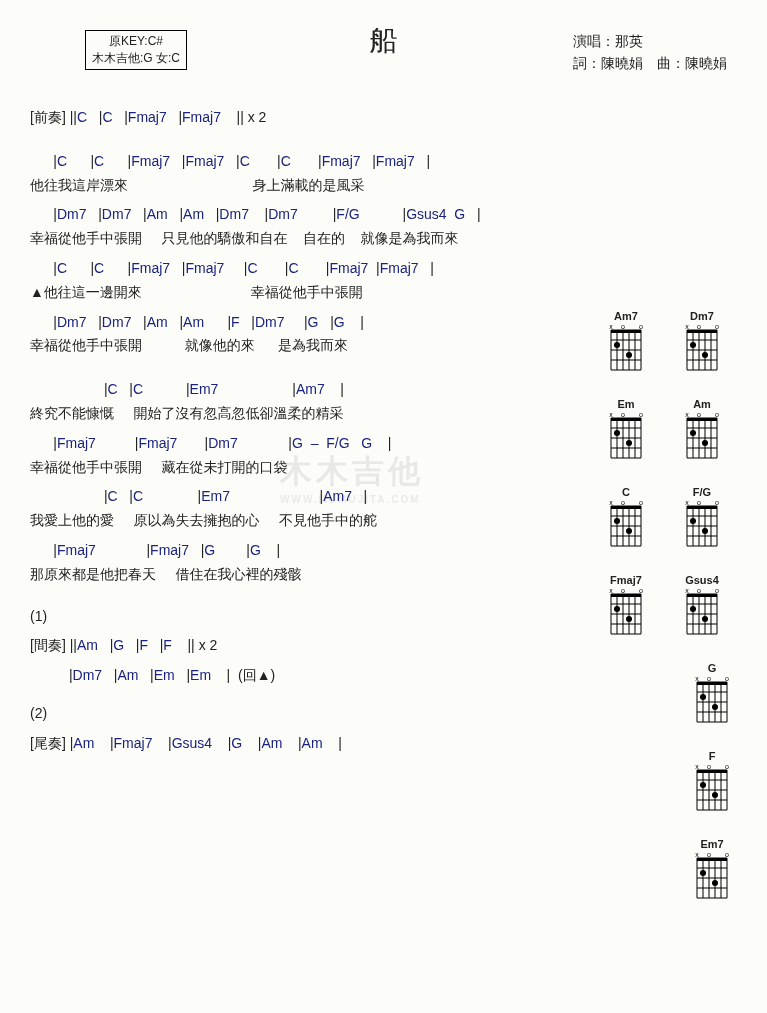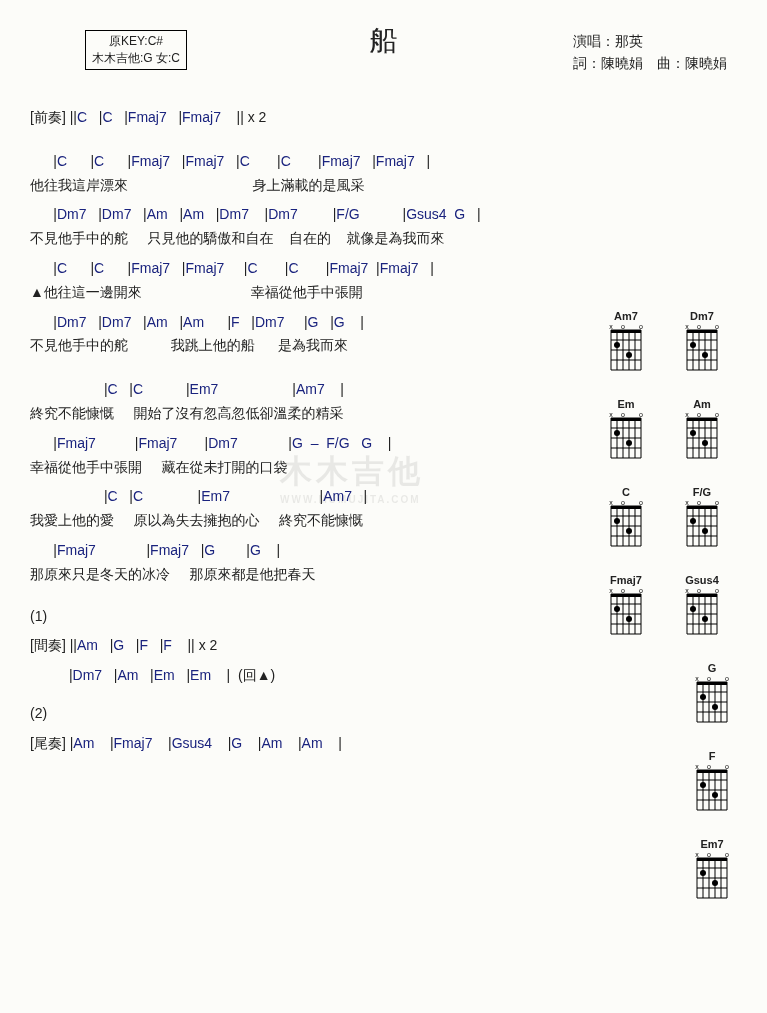--- a/index.html
+++ b/index.html
@@ -143,41 +143,41 @@
     <div class="left">
 
       <div class="chordline"><span class="label">[前奏] </span><span class="bar">||</span><span class="chord">C</span>   <span class="bar">|</span><span class="chord">C</span>   <span class="bar">|</span><span class="chord">Fmaj7</span>   <span class="bar">|</span><span class="chord">Fmaj7</span>    <span class="bar">|| x 2</span></div>
 
       <div style="height:14px"></div>
 
       <div class="chordline">      <span class="bar">|</span><span class="chord">C</span>      <span class="bar">|</span><span class="chord">C</span>      <span class="bar">|</span><span class="chord">Fmaj7</span>   <span class="bar">|</span><span class="chord">Fmaj7</span>   <span class="bar">|</span><span class="chord">C</span>       <span class="bar">|</span><span class="chord">C</span>       <span class="bar">|</span><span class="chord">Fmaj7</span>   <span class="bar">|</span><span class="chord">Fmaj7</span>   <span class="bar">|</span></div>
       <div class="lyricline">他往我這岸漂來                                身上滿載的是風采</div>
 
       <div class="chordline">      <span class="bar">|</span><span class="chord">Dm7</span>   <span class="bar">|</span><span class="chord">Dm7</span>   <span class="bar">|</span><span class="chord">Am</span>   <span class="bar">|</span><span class="chord">Am</span>   <span class="bar">|</span><span class="chord">Dm7</span>    <span class="bar">|</span><span class="chord">Dm7</span>         <span class="bar">|</span><span class="chord">F/G</span>           <span class="bar">|</span><span class="chord">Gsus4  G</span>   <span class="bar">|</span></div>
-      <div class="lyricline">不見他手中的舵     只見他的驕傲和自在    自在的    就像是為我而來</div>
+      <div class="lyricline">幸福從他手中張開     只見他的驕傲和自在    自在的    就像是為我而來</div>
 
       <div class="chordline">      <span class="bar">|</span><span class="chord">C</span>      <span class="bar">|</span><span class="chord">C</span>      <span class="bar">|</span><span class="chord">Fmaj7</span>   <span class="bar">|</span><span class="chord">Fmaj7</span>     <span class="bar">|</span><span class="chord">C</span>       <span class="bar">|</span><span class="chord">C</span>       <span class="bar">|</span><span class="chord">Fmaj7</span>  <span class="bar">|</span><span class="chord">Fmaj7</span>   <span class="bar">|</span></div>
       <div class="lyricline">▲他往這一邊開來                            幸福從他手中張開</div>
 
       <div class="chordline">      <span class="bar">|</span><span class="chord">Dm7</span>   <span class="bar">|</span><span class="chord">Dm7</span>   <span class="bar">|</span><span class="chord">Am</span>   <span class="bar">|</span><span class="chord">Am</span>      <span class="bar">|</span><span class="chord">F</span>   <span class="bar">|</span><span class="chord">Dm7</span>     <span class="bar">|</span><span class="chord">G</span>   <span class="bar">|</span><span class="chord">G</span>    <span class="bar">|</span></div>
-      <div class="lyricline">不見他手中的舵           我跳上他的船      是為我而來</div>
+      <div class="lyricline">幸福從他手中張開           就像他的來      是為我而來</div>
 
       <div style="height:10px"></div>
 
       <div class="chordline">                   <span class="bar">|</span><span class="chord">C</span>   <span class="bar">|</span><span class="chord">C</span>           <span class="bar">|</span><span class="chord">Em7</span>                   <span class="bar">|</span><span class="chord">Am7</span>    <span class="bar">|</span></div>
       <div class="lyricline">終究不能慷慨     開始了沒有忽高忽低卻溫柔的精采</div>
 
       <div class="chordline">      <span class="bar">|</span><span class="chord">Fmaj7</span>          <span class="bar">|</span><span class="chord">Fmaj7</span>       <span class="bar">|</span><span class="chord">Dm7</span>             <span class="bar">|</span><span class="chord">G  –  F/G   G</span>    <span class="bar">|</span></div>
       <div class="lyricline">幸福從他手中張開     藏在從未打開的口袋</div>
 
       <div class="chordline">                   <span class="bar">|</span><span class="chord">C</span>   <span class="bar">|</span><span class="chord">C</span>              <span class="bar">|</span><span class="chord">Em7</span>                       <span class="bar">|</span><span class="chord">Am7</span>   <span class="bar">|</span></div>
-      <div class="lyricline">我愛上他的愛     原以為失去擁抱的心     終究不能慷慨</div>
+      <div class="lyricline">我愛上他的愛     原以為失去擁抱的心     不見他手中的舵</div>
 
       <div class="chordline">      <span class="bar">|</span><span class="chord">Fmaj7</span>             <span class="bar">|</span><span class="chord">Fmaj7</span>   <span class="bar">|</span><span class="chord">G</span>        <span class="bar">|</span><span class="chord">G</span>    <span class="bar">|</span></div>
-      <div class="lyricline">那原來只是冬天的冰冷     那原來都是他把春天</div>
+      <div class="lyricline">那原來都是他把春天     借住在我心裡的殘骸</div>
 
       <div style="height:14px"></div>
 
       <div class="lyricline">(1)</div>
       <div class="chordline"><span class="label">[間奏] </span><span class="bar">||</span><span class="chord">Am</span>   <span class="bar">|</span><span class="chord">G</span>   <span class="bar">|</span><span class="chord">F</span>   <span class="bar">|</span><span class="chord">F</span>    <span class="bar">|| x 2</span></div>
       <div class="chordline">          <span class="bar">|</span><span class="chord">Dm7</span>   <span class="bar">|</span><span class="chord">Am</span>   <span class="bar">|</span><span class="chord">Em</span>   <span class="bar">|</span><span class="chord">Em</span>    <span class="bar">|</span>  <span class="label">(回▲)</span></div>
 
       <div style="height:14px"></div>
 
       <div class="lyricline">(2)</div>

